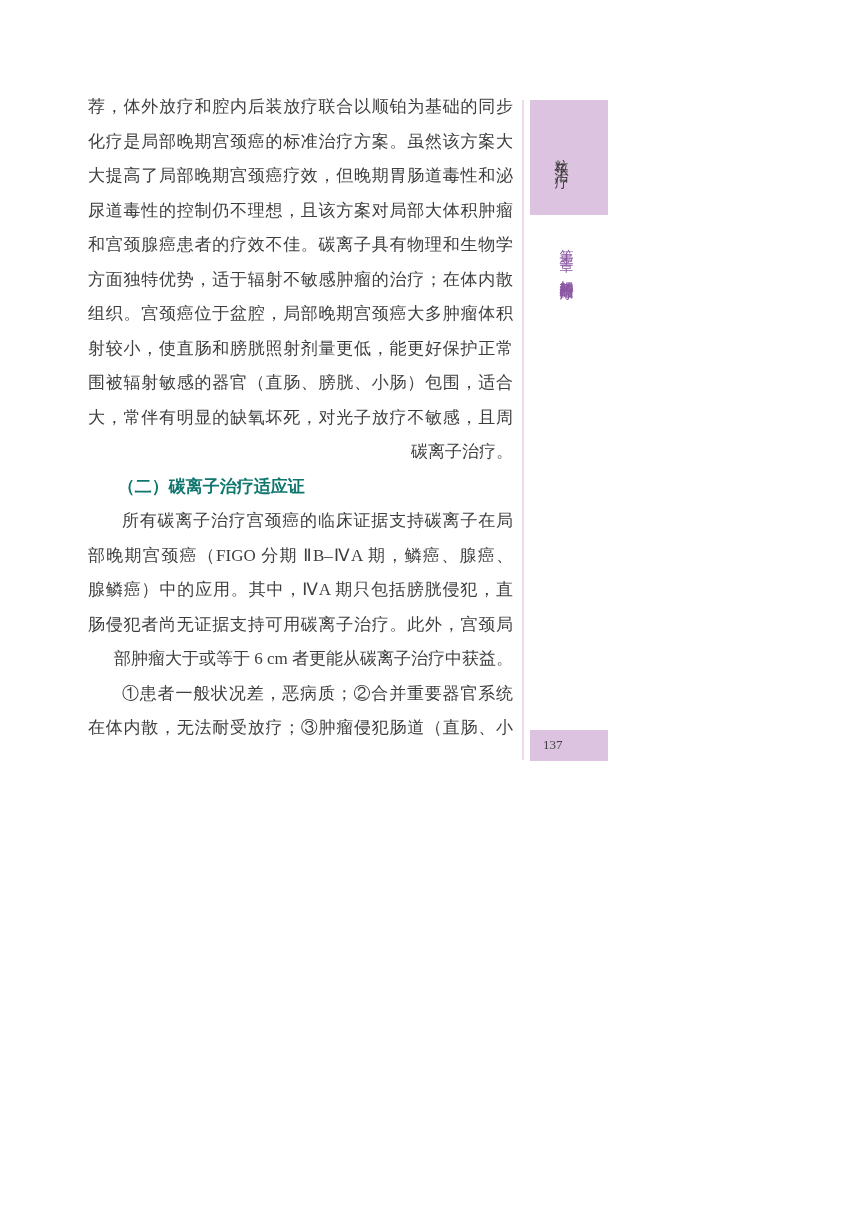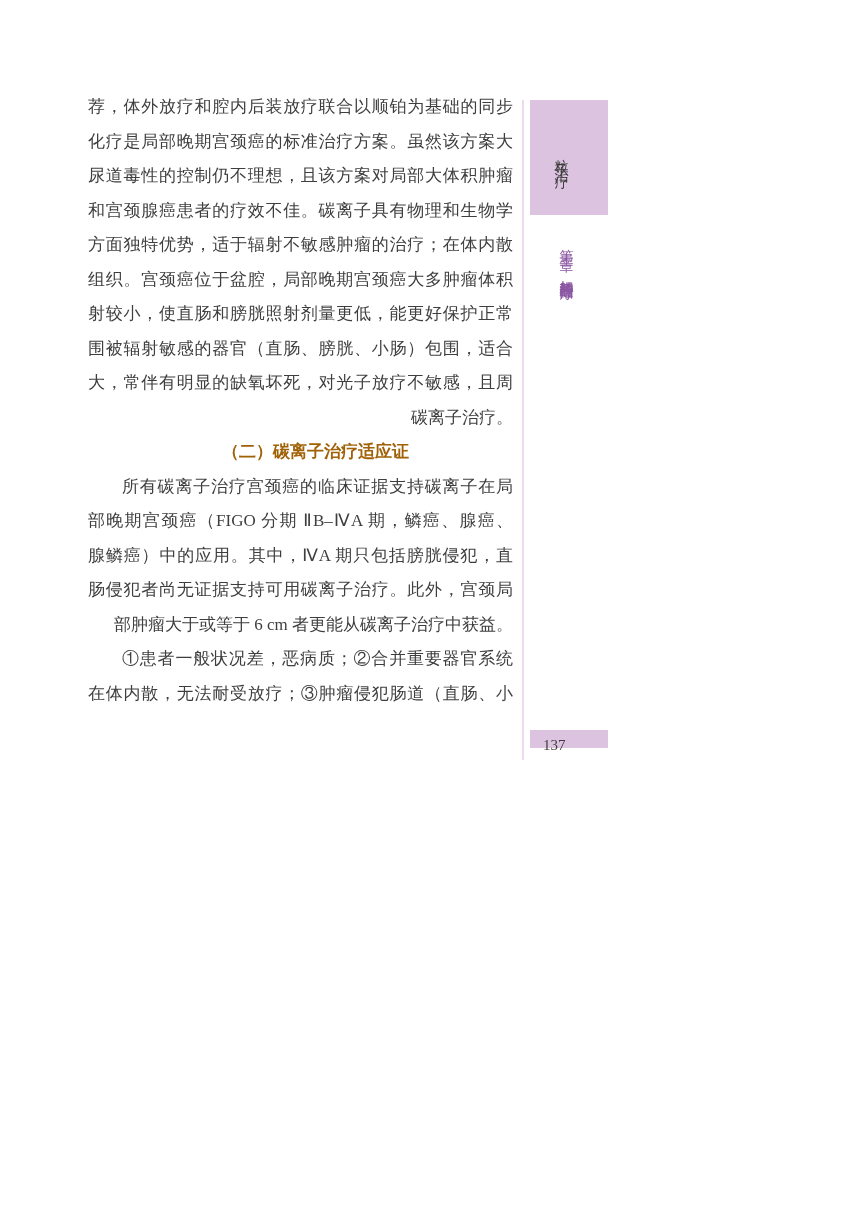--- a/index.html
+++ b/index.html
@@ -32,24 +32,24 @@
   }
   .line.justify,
   .line.justify-indent {
     text-align: justify;
     text-align-last: justify;
     text-justify: inter-character;
   }
   .line.justify-indent { text-indent: 2em; }
   .line.plain { text-align: right; }
   .line.heading {
-    text-align: center;
+    text-align: left;
     text-indent: 1.75em;
     font-weight: 600;
-    color: #a16207;
+    color: #0f766e;
   }
 
   
   .side-rule {
     position: absolute;
     left: 522px;
     top: 100px;
     width: 2px;
     height: 660px;
     background: #eed9ed;
@@ -88,37 +88,38 @@
     font-size: 14px;
   }
   .chapter .chapter-num { letter-spacing: 3px; }
   .chapter .chapter-title { letter-spacing: 0.5px; }
 
   .page-num-box {
     position: absolute;
     left: 530px;
     top: 730px;
     width: 78px;
-    height: 18px;
+    height: 31px;
     background: #dcc3df;
     box-sizing: border-box;
     padding-left: 13px;
-    font-size: 15px;
+    font-size: 13px;
     line-height: 30px;
     color: #3f3f3f;
   }
 </style>
 </head>
 <body>
 
 <div class="page">
 
   <div class="text-block">
       <div class="line justify">荐，体外放疗和腔内后装放疗联合以顺铂为基础的同步</div>
       <div class="line justify">化疗是局部晚期宫颈癌的标准治疗方案。虽然该方案大</div>
+      <div class="line justify">大提高了局部晚期宫颈癌疗效，但晚期胃肠道毒性和泌</div>
       <div class="line justify">尿道毒性的控制仍不理想，且该方案对局部大体积肿瘤</div>
       <div class="line justify">和宫颈腺癌患者的疗效不佳。碳离子具有物理和生物学</div>
       <div class="line justify">方面独特优势，适于辐射不敏感肿瘤的治疗；在体内散</div>
       <div class="line justify">组织。宫颈癌位于盆腔，局部晚期宫颈癌大多肿瘤体积</div>
       <div class="line justify">射较小，使直肠和膀胱照射剂量更低，能更好保护正常</div>
       <div class="line justify">围被辐射敏感的器官（直肠、膀胱、小肠）包围，适合</div>
       <div class="line justify">大，常伴有明显的缺氧坏死，对光子放疗不敏感，且周</div>
       <div class="line plain">碳离子治疗。</div>
       <div class="line heading">（二）碳离子治疗适应证</div>
       <div class="line justify-indent">所有碳离子治疗宫颈癌的临床证据支持碳离子在局</div>

